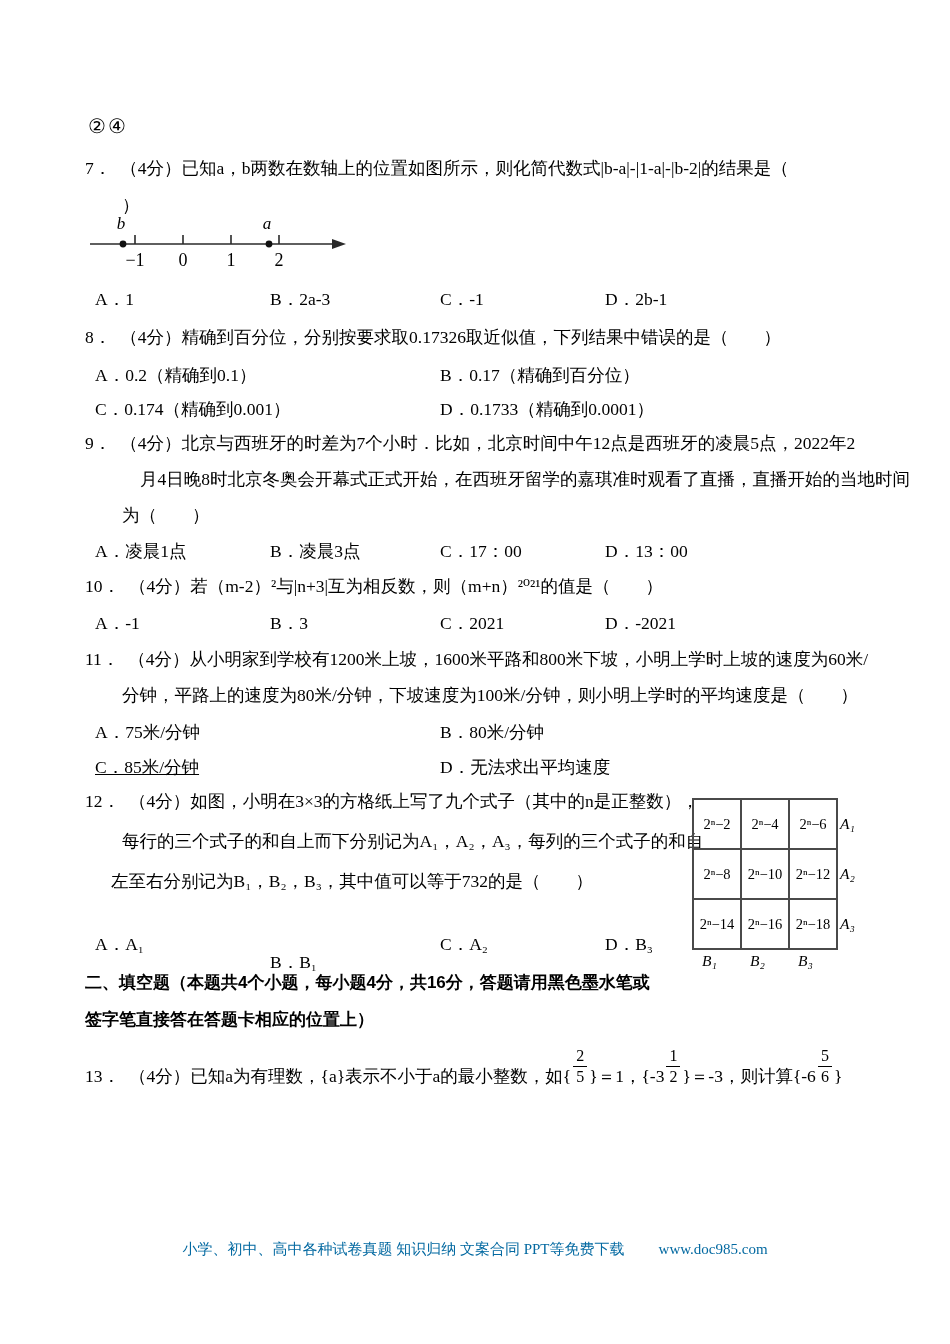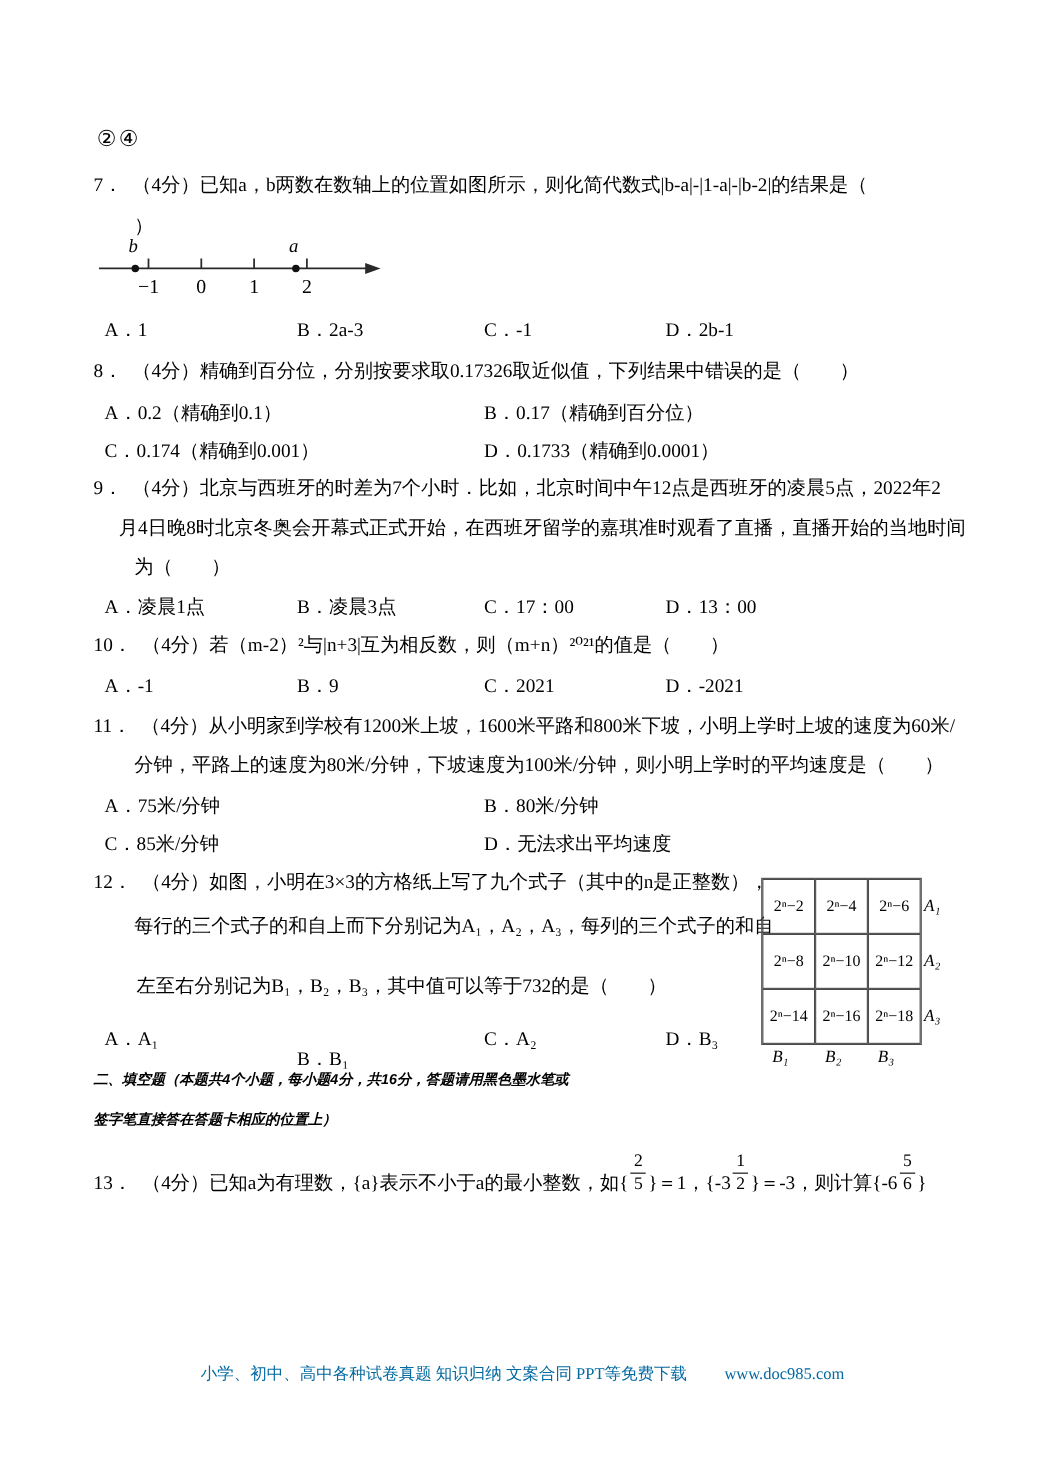--- a/index.html
+++ b/index.html
@@ -5,21 +5,21 @@
   html,body { margin:0; padding:0; background:#ffffff; }
   .page {
     position:relative; width:950px; height:1344px; background:#ffffff;
     font-family:"Liberation Serif","DejaVu Serif",serif; color:#000000; overflow:hidden;
   }
   .tline { position:absolute; white-space:nowrap; font-size:17.5px; line-height:1.35; }
   .qnum { margin-right:9px; }
   .opt { position:absolute; font-size:17.5px; white-space:nowrap; line-height:1.35; }
   .o1 { left:95px; } .o2 { left:270px; } .o3 { left:440px; } .o4 { left:605px; }
   .marks { position:absolute; left:88px; top:114px; font-size:20px; letter-spacing:2px; }
-  .hdr { font-weight:bold; font-size:13px; font-family:"Liberation Sans","DejaVu Sans",sans-serif;font-style:italic; }
+  .hdr { font-weight:bold; font-size:17px; font-family:"Liberation Sans","DejaVu Sans",sans-serif; }
   .frac { display:inline-block; text-align:center; vertical-align:baseline; line-height:1; margin:0 2px; }
   .frac .fn { display:block; font-size:16px; padding:0 3px 2px; border-bottom:1.2px solid #000; }
   .frac .fd { display:block; font-size:16px; padding-top:2px; }
   .nlfig { position:absolute; left:88px; top:214px; }
   .gridfig { position:absolute; left:688px; top:798px; width:180px; height:180px; }
   .gtable { position:absolute; left:4px; top:0; display:grid; grid-template-columns:repeat(3,48px); grid-template-rows:repeat(3,50px); border:1.8px solid #4a4a4a; }
   .gcell { border:0.9px solid #4a4a4a; display:flex; align-items:center; justify-content:center; font-size:14.5px; }
   .glr { position:absolute; left:152px; font-size:15.5px; font-style:italic; }
   .glc { position:absolute; top:154px; font-size:15.5px; font-style:italic; }
   .footer { position:absolute; top:1240px; left:0; width:100%; text-align:center; font-size:15px; color:#0369a1; }
@@ -70,55 +70,55 @@
   <div>
     <span class="opt o1" style="top:364px;">A．0.2（精确到0.1）</span>
     <span class="opt o3" style="top:364px;">B．0.17（精确到百分位）</span>
     <span class="opt o1" style="top:398px;">C．0.174（精确到0.001）</span>
     <span class="opt o3" style="top:398px;">D．0.1733（精确到0.0001）</span>
   </div>
 
   <div class="tline" style="left:85px; top:432px;">
     <span class="qnum">9．</span><span>（4分）北京与西班牙的时差为7个小时．比如，北京时间中午12点是西班牙的凌晨5点，2022年2</span>
   </div>
-  <div class="tline" style="left:108px; top:468px;">月4日晚8时北京冬奥会开幕式正式开始，在西班牙留学的嘉琪准时观看了直播，直播开始的当地时间</div>
+  <div class="tline" style="left:140px; top:468px;">月4日晚8时北京冬奥会开幕式正式开始，在西班牙留学的嘉琪准时观看了直播，直播开始的当地时间</div>
   <div class="tline" style="left:122px; top:504px;">为（　　）</div>
   <div>
     <span class="opt o1" style="top:540px;">A．凌晨1点</span>
     <span class="opt o2" style="top:540px;">B．凌晨3点</span>
     <span class="opt o3" style="top:540px;">C．17：00</span>
     <span class="opt o4" style="top:540px;">D．13：00</span>
   </div>
 
   <div class="tline" style="left:85px; top:575px;">
     <span class="qnum">10．</span><span>（4分）若（m-2）²与|n+3|互为相反数，则（m+n）²⁰²¹的值是（　　）</span>
   </div>
   <div>
     <span class="opt o1" style="top:612px;">A．-1</span>
-    <span class="opt o2" style="top:612px;">B．9</span>
+    <span class="opt o2" style="top:612px;">B．3</span>
     <span class="opt o3" style="top:612px;">C．2021</span>
     <span class="opt o4" style="top:612px;">D．-2021</span>
   </div>
 
   <div class="tline" style="left:85px; top:648px;">
     <span class="qnum">11．</span><span>（4分）从小明家到学校有1200米上坡，1600米平路和800米下坡，小明上学时上坡的速度为60米/</span>
   </div>
   <div class="tline" style="left:122px; top:684px;">分钟，平路上的速度为80米/分钟，下坡速度为100米/分钟，则小明上学时的平均速度是（　　）</div>
   <div>
     <span class="opt o1" style="top:721px;">A．75米/分钟</span>
     <span class="opt o3" style="top:721px;">B．80米/分钟</span>
-    <span class="opt o1" style="top:756px;">C．85米/分钟</span>
+    <span class="opt o1" style="top:756px;text-decoration:underline;">C．85米/分钟</span>
     <span class="opt o3" style="top:756px;">D．无法求出平均速度</span>
   </div>
 
   <div class="tline" style="left:85px; top:790px;">
     <span class="qnum">12．</span><span>（4分）如图，小明在3×3的方格纸上写了九个式子（其中的n是正整数），</span>
   </div>
   <div class="tline" style="left:122px; top:830px;">每行的三个式子的和自上而下分别记为A₁，A₂，A₃，每列的三个式子的和自</div>
-  <div class="tline" style="left:124px; top:870px;margin-top:15px;">左至右分别记为B₁，B₂，B₃，其中值可以等于732的是（　　）</div>
+  <div class="tline" style="left:111px; top:870px;">左至右分别记为B₁，B₂，B₃，其中值可以等于732的是（　　）</div>
 
   <div class="gridfig">
     <div class="gtable">
       <div class="gcell">2ⁿ−2</div>
       <div class="gcell">2ⁿ−4</div>
       <div class="gcell">2ⁿ−6</div>
       <div class="gcell">2ⁿ−8</div>
       <div class="gcell">2ⁿ−10</div>
       <div class="gcell">2ⁿ−12</div>
       <div class="gcell">2ⁿ−14</div>

